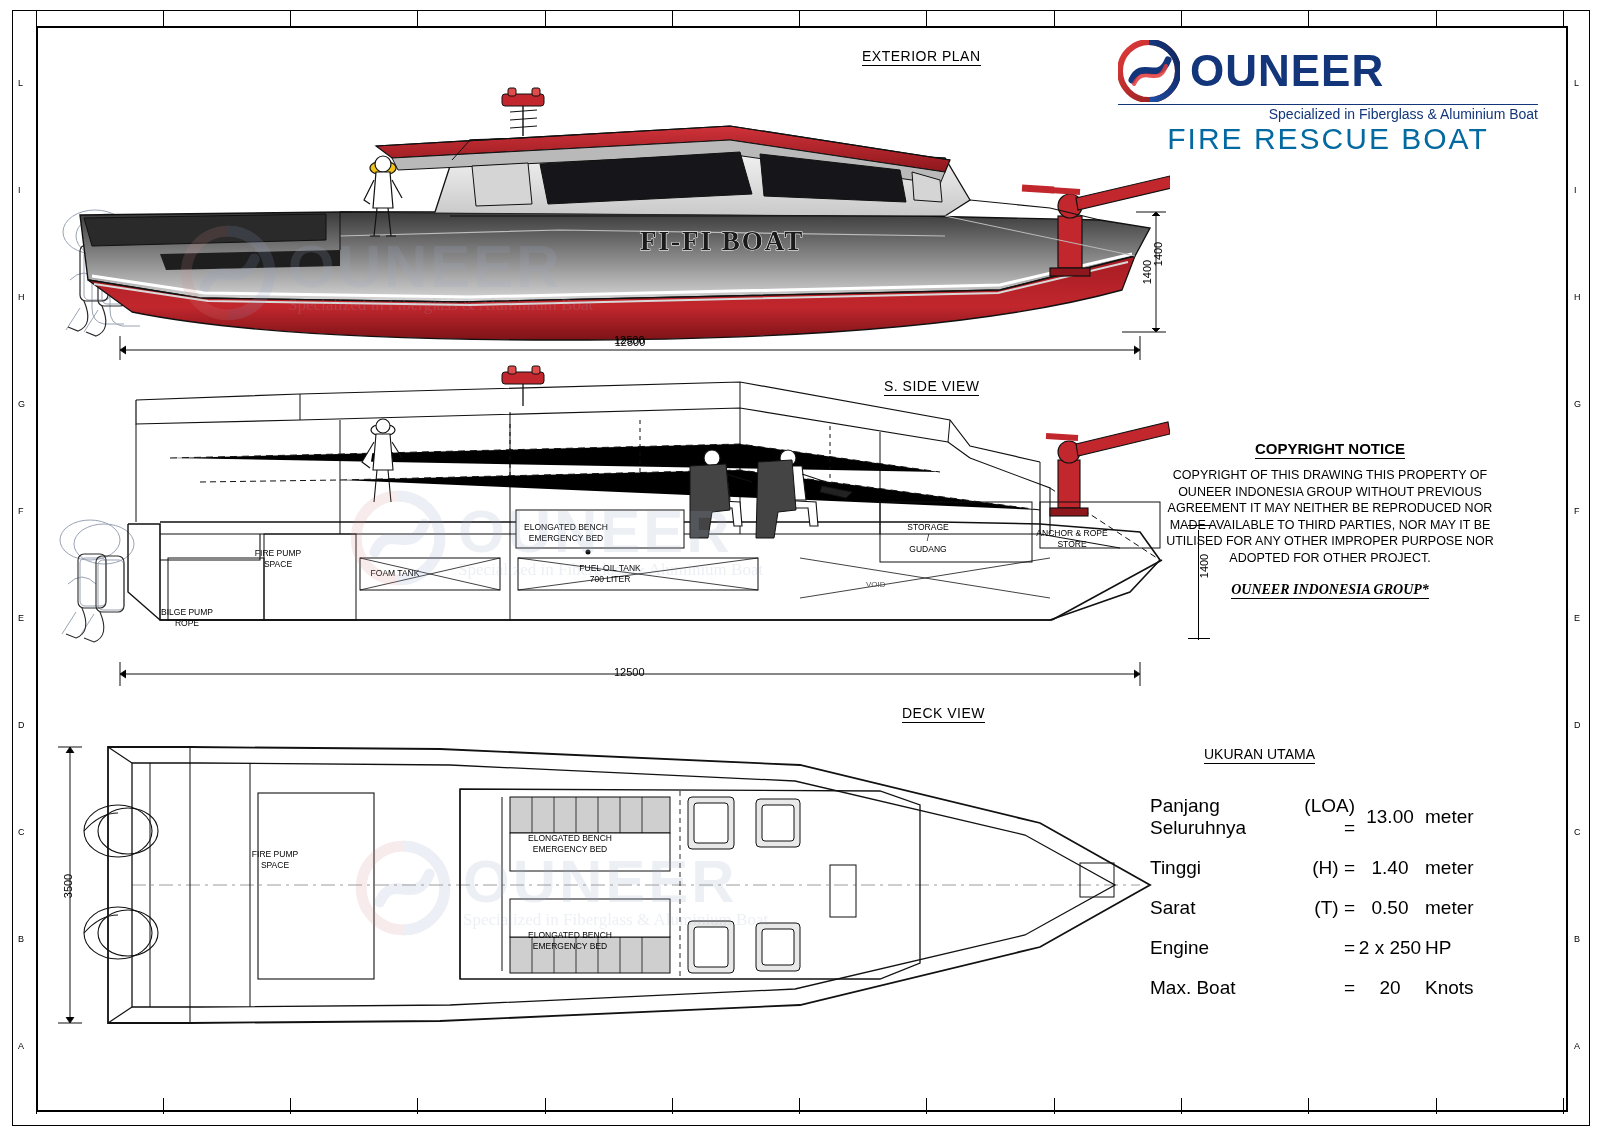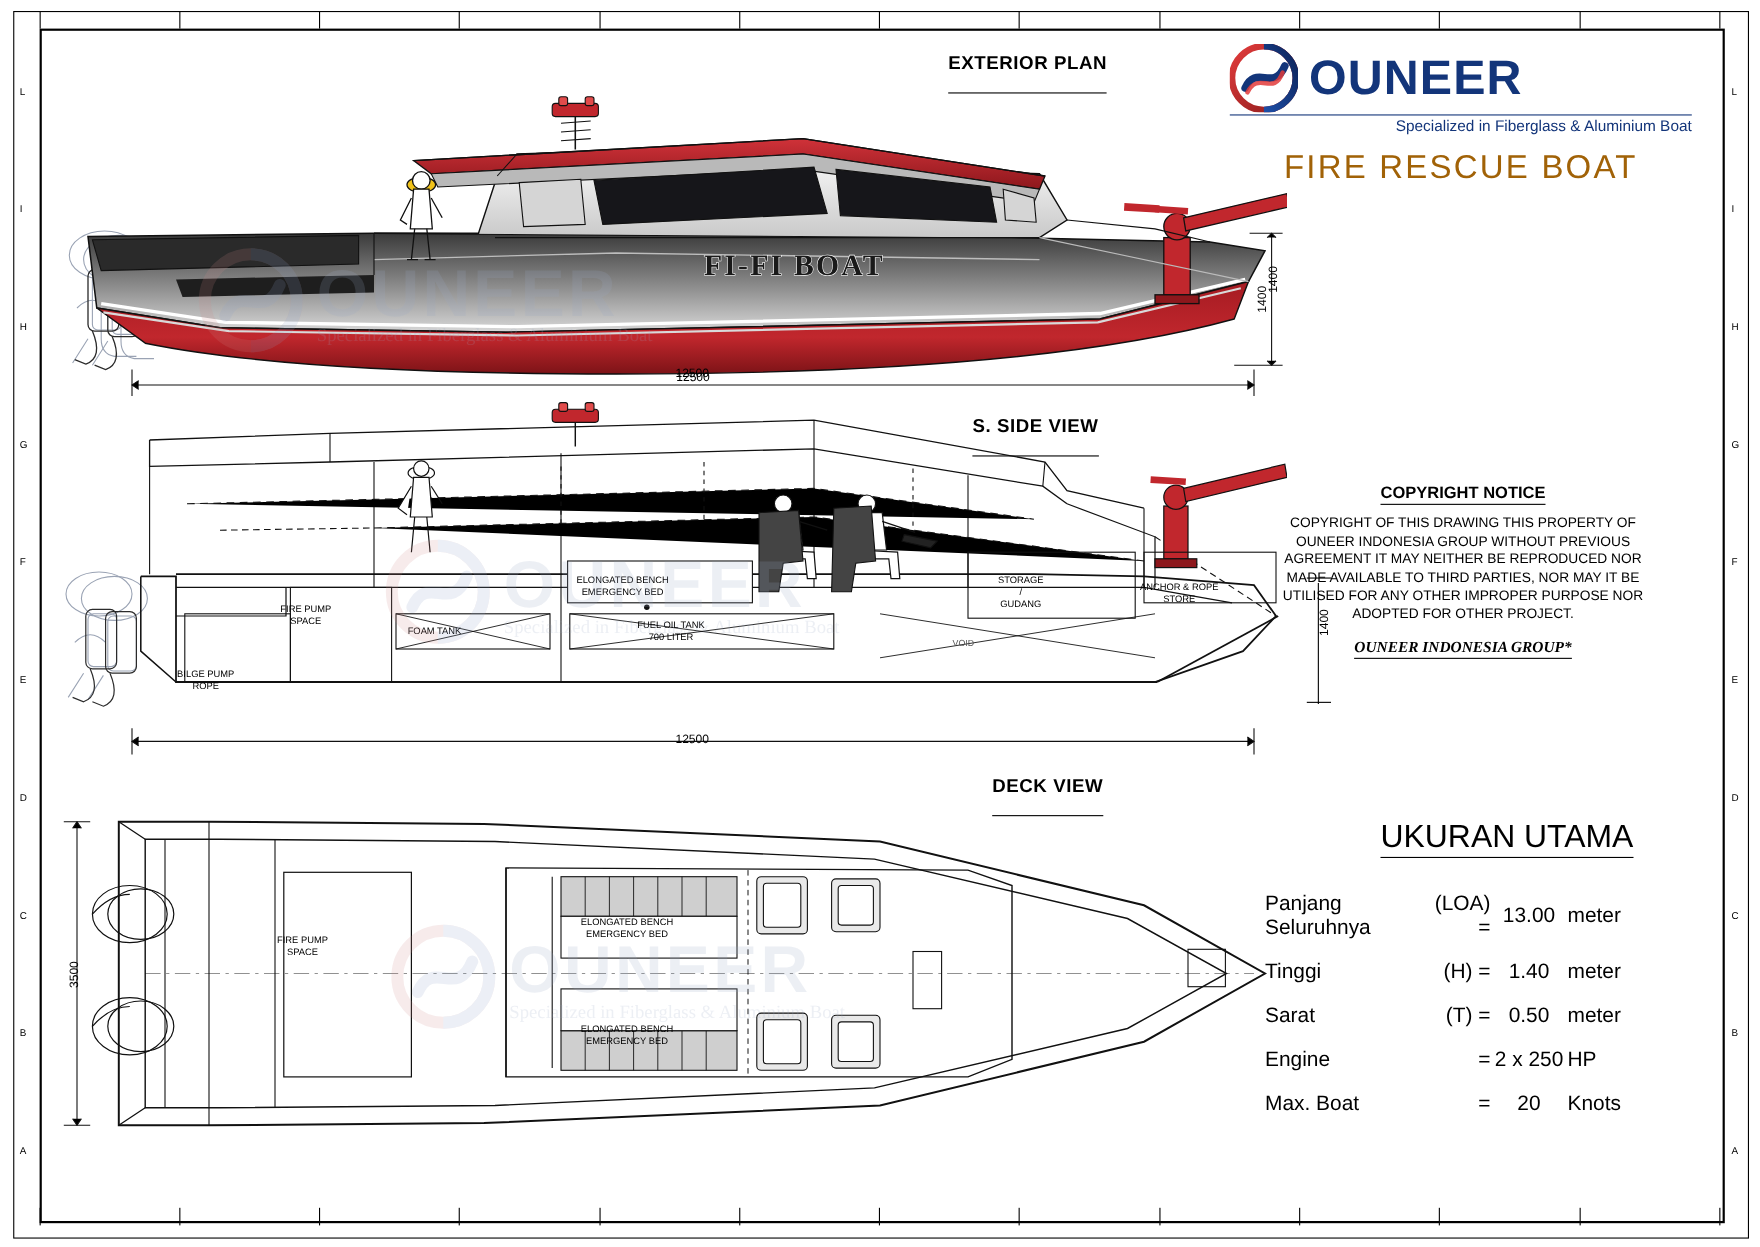--- a/index.html
+++ b/index.html
@@ -6,45 +6,45 @@
   body{width:1600px;height:1134px;font-family:"Liberation Sans",sans-serif;color:#000;overflow:hidden;}
   #sheet{position:relative;width:1600px;height:1134px;background:#fff;}
   .border-outer{position:absolute;left:12px;top:10px;width:1576px;height:1114px;border:1px solid #000;}
   .border-inner{position:absolute;left:36px;top:26px;width:1528px;height:1082px;border:2px solid #000;}
   .tickrow-top,.tickrow-bot{position:absolute;left:36px;width:1528px;height:16px;}
   .tickrow-top{top:10px;}
   .tickrow-bot{top:1098px;}
   .tickmark{position:absolute;top:0;width:1px;height:16px;background:#000;}
   .rowlabel{position:absolute;font-size:9px;}
   .title-exterior,.title-side,.title-deck{
-     position:absolute;font-size:17px;font-weight:700;letter-spacing:.5px;
-     border-bottom:1.5px solid #000;padding-bottom:16px;
+     position:absolute;font-size:14px;font-weight:400;letter-spacing:.5px;
+     border-bottom:1.5px solid #000;padding-bottom:1px;
   }
   .title-exterior{left:862px;top:48px;}
   .title-side{left:884px;top:378px;}
   .title-deck{left:902px;top:705px;}
 
   
   .logoblock{position:absolute;left:1118px;top:40px;width:420px;}
   .logo-row{display:flex;align-items:center;gap:10px;}
   .logo-mark{position:relative;width:62px;height:62px;flex:0 0 62px;}
   .logo-text{font-size:44px;font-weight:bold;color:#13357a;letter-spacing:1px;line-height:1;font-family:"Liberation Sans",sans-serif;}
   .logo-sub{font-size:14px;color:#13357a;text-align:right;margin-top:2px;border-top:1px solid #13357a;padding-top:1px;}
-  .boat-title{font-size:30px;letter-spacing:2px;text-align:center;margin-top:14px;color:#a16207;}
+  .boat-title{font-size:30px;letter-spacing:2px;text-align:center;color:#0369a1;}
   .boat-subtitle{font-size:22px;text-align:center;margin-top:4px;color:#000;}
 
   
   .copyblock{position:absolute;left:1150px;top:440px;width:360px;text-align:center;}
   .copy-head{font-size:15px;font-weight:bold;border-bottom:1.5px solid #000;display:inline-block;padding-bottom:1px;}
   .copy-body{font-size:12.5px;line-height:1.32;margin-top:8px;}
   .copy-sign{font-size:14px;font-weight:bold;font-style:italic;font-family:"Liberation Serif",serif;margin-top:16px;border-bottom:1.5px solid #000;display:inline-block;}
 
   
   .specblock{position:absolute;left:1150px;top:745px;width:390px;}
-  .spec-head{font-size:29px;text-align:right;border-bottom:1.5px solid #000;display:inline-block;padding-bottom:1px;margin-left:105px;}
+  .spec-head{font-size:14px;text-align:right;border-bottom:1.5px solid #000;display:inline-block;padding-bottom:1px;margin-left:54px;}
   .spec-table{width:100%;border-collapse:collapse;margin-top:22px;font-size:19px;}
   .spec-table td{padding:9px 0;vertical-align:middle;}
   .sp-name{width:150px;}
   .sp-code{width:55px;text-align:right;padding-right:4px;}
   .sp-val{width:70px;text-align:center;}
   .sp-unit{text-align:left;padding-left:18px;}
 
   
   svg{display:block;}
   .dwg{position:absolute;}

